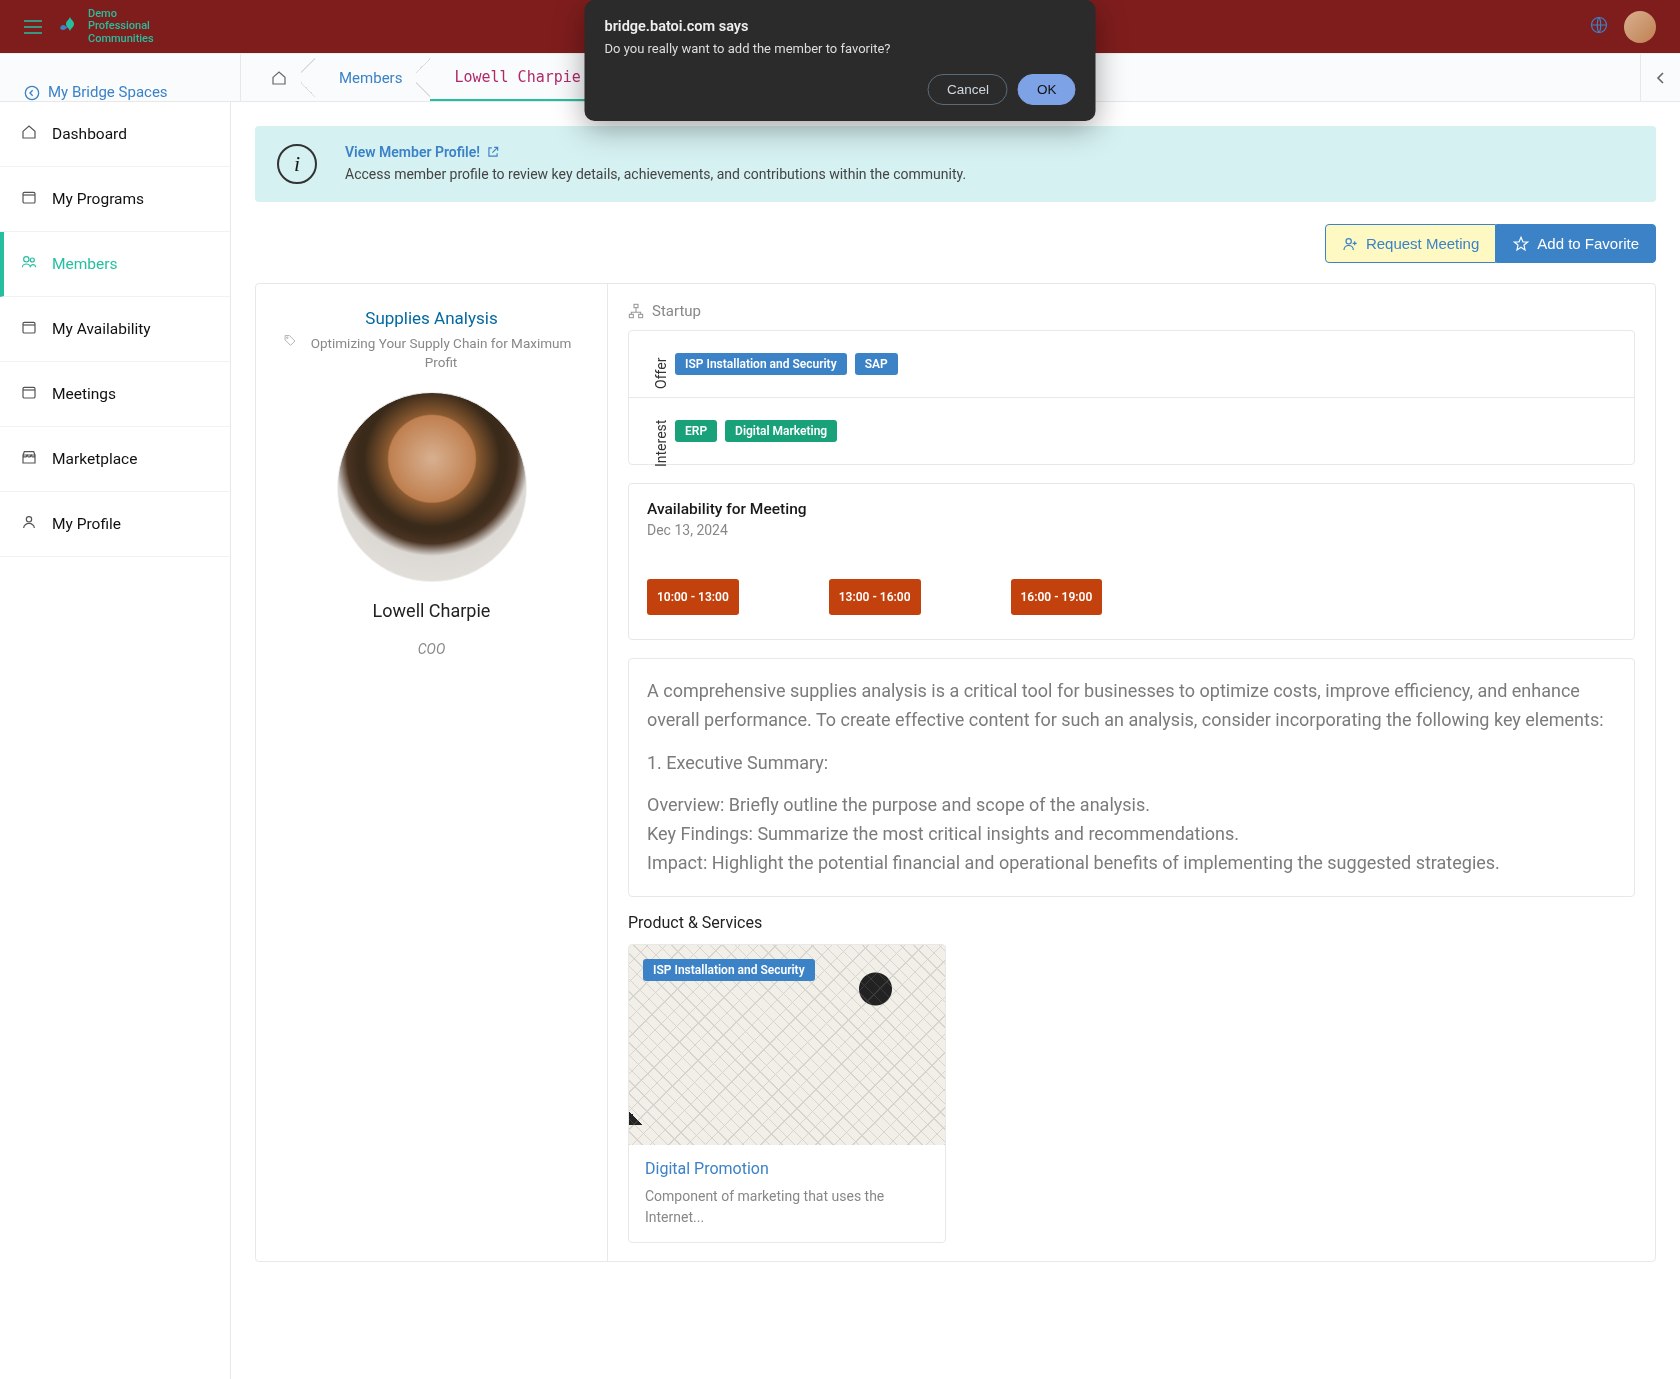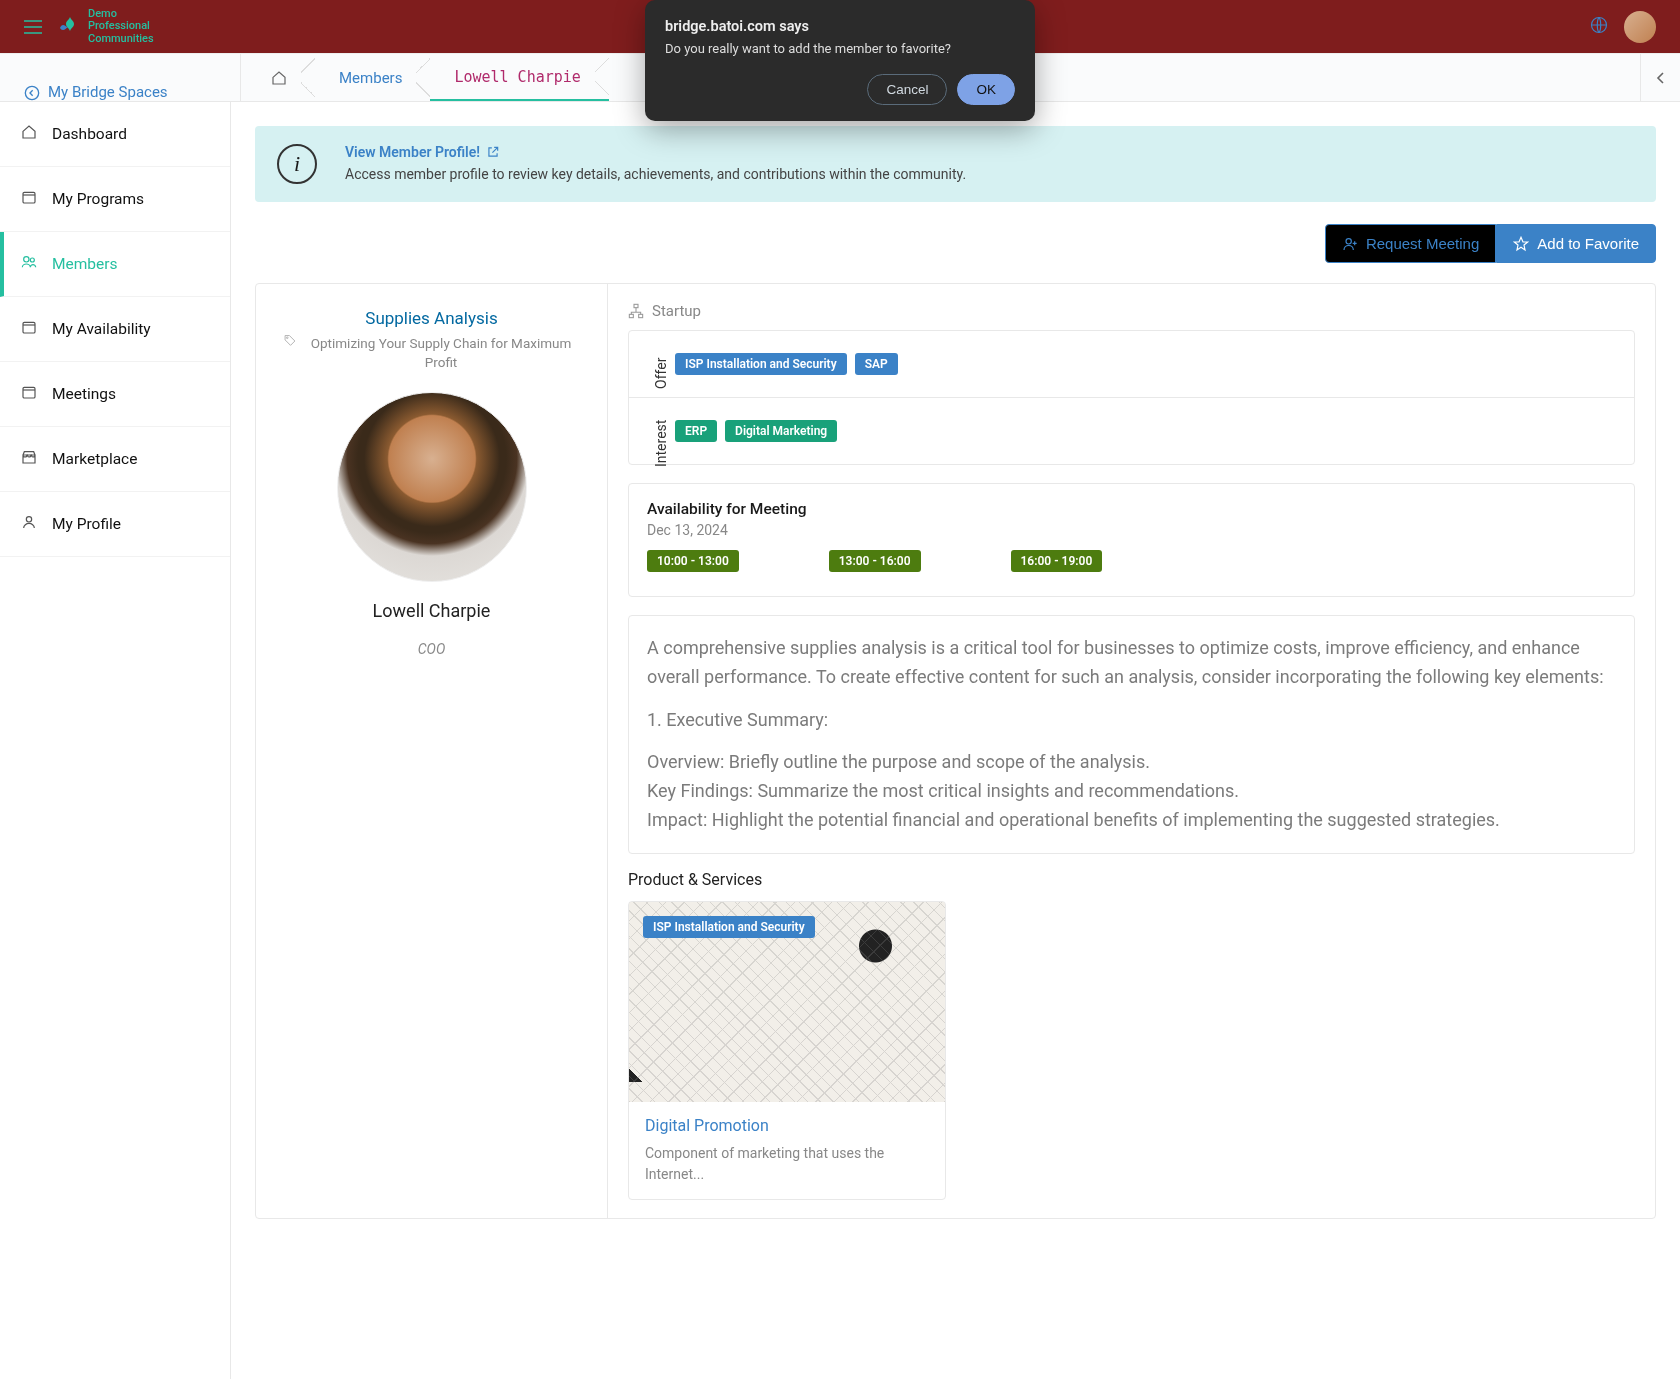--- a/index.html
+++ b/index.html
@@ -96,21 +96,21 @@
     width: 40px; height:40px; border:2px solid #333; border-radius:50%;
     display:flex; align-items:center; justify-content:center;
     font-family: Georgia, serif; font-style: italic; font-size: 22px;
   }
   .info-title { color:#3b82c7; font-weight:600; display:flex; align-items:center; gap:6px;}
   .info-sub { color:#444; margin-top:6px; }
   .action-row { display:flex; justify-content:flex-end; gap:0; margin-bottom: 20px;}
   .btn-outline {
     display:flex; align-items:center; gap:8px;
     padding: 10px 16px;
-    border:1px solid #3b82c7; color:#3b82c7; background:#000000;
+    border:1px solid #3b82c7; color:#3b82c7; background:#fef9c3;
     font-size:15px; border-radius: 4px 0 0 4px;
     cursor:pointer;
   }
   .btn-solid {
     display:flex; align-items:center; gap:8px;
     padding: 10px 16px;
     background:#3b82c7; color:#fff; border:1px solid #3b82c7;
     font-size:15px; border-radius: 0 4px 4px 0;
     cursor:pointer;
   }
@@ -145,21 +145,21 @@
   .vlabel.offer { left: 24px; top: 58px; }
   .vlabel.interest { left: 24px; top: 136px; }
   .tag { padding:4px 10px; border-radius:3px; font-size:12px; font-weight:600;}
   .tag.blue { background:#3b82c7; color:#fff; }
   .tag.green { background:#19a17a; color:#fff; }
 
   .avail { border:1px solid #e8e8e8; border-radius:4px; padding: 16px 18px 24px; margin-bottom:18px;}
   .avail h4 { font-size:15.5px; font-weight:500; margin-bottom:4px;}
   .avail-date { color:#888; font-size:14px; margin-bottom:12px;}
   .slots { display:flex; gap: 90px;}
-  .slot { background:#4d7c0f; color:#fff; font-size:12px; font-weight:600; padding:4px 10px; border-radius:3px;}
+  .slot { background:#c2410c; color:#fff; font-size:12px; font-weight:600; padding:11px 10px; border-radius:3px;margin-top:29px;}
 
   .desc { border:1px solid #e8e8e8; border-radius:4px; padding:18px; color:#7b7b7b; line-height:1.6; font-size:18px; margin-bottom:16px;}
   .desc p { margin-bottom:14px; }
 
   .ps-title { font-size:16px; color:#222; margin: 6px 0 12px 0;}
   .ps-card { width: 318px; border:1px solid #e8e8e8; border-radius:4px; overflow:hidden;}
   .ps-img {
     height: 200px;
     background: #e7e4df;
     position:relative;
@@ -183,21 +183,21 @@
     background:#3b82c7; color:#fff; font-size:12px; font-weight:600;
     padding:4px 10px; border-radius:3px;
   }
   .ps-body { padding: 14px 16px;}
   .ps-link { color:#3b82c7; font-size:16px; }
   .ps-desc { color:#888; margin-top:8px; line-height:1.5;}
 
   
   .dialog {
     position:absolute; top:0; left:50%; transform:translateX(-50%);
-    width: 390px; background:#2b2b2b; color:#eee;
+    width: 511px; background:#2b2b2b; color:#eee;
     border-radius:10px; padding: 18px 20px 16px;
     box-shadow: 0 8px 30px rgba(0,0,0,.35);
     z-index: 100;
   }
   .dlg-title { font-size:14.5px; font-weight:600; margin-bottom:6px; }
   .dlg-msg { font-size:13px; color:#ddd; margin-bottom: 18px;}
   .dlg-actions { display:flex; justify-content:flex-end; gap:10px;}
   .dlg-btn {
     padding: 7px 18px; border-radius: 16px; font-size:13.5px; cursor:pointer;
   }

